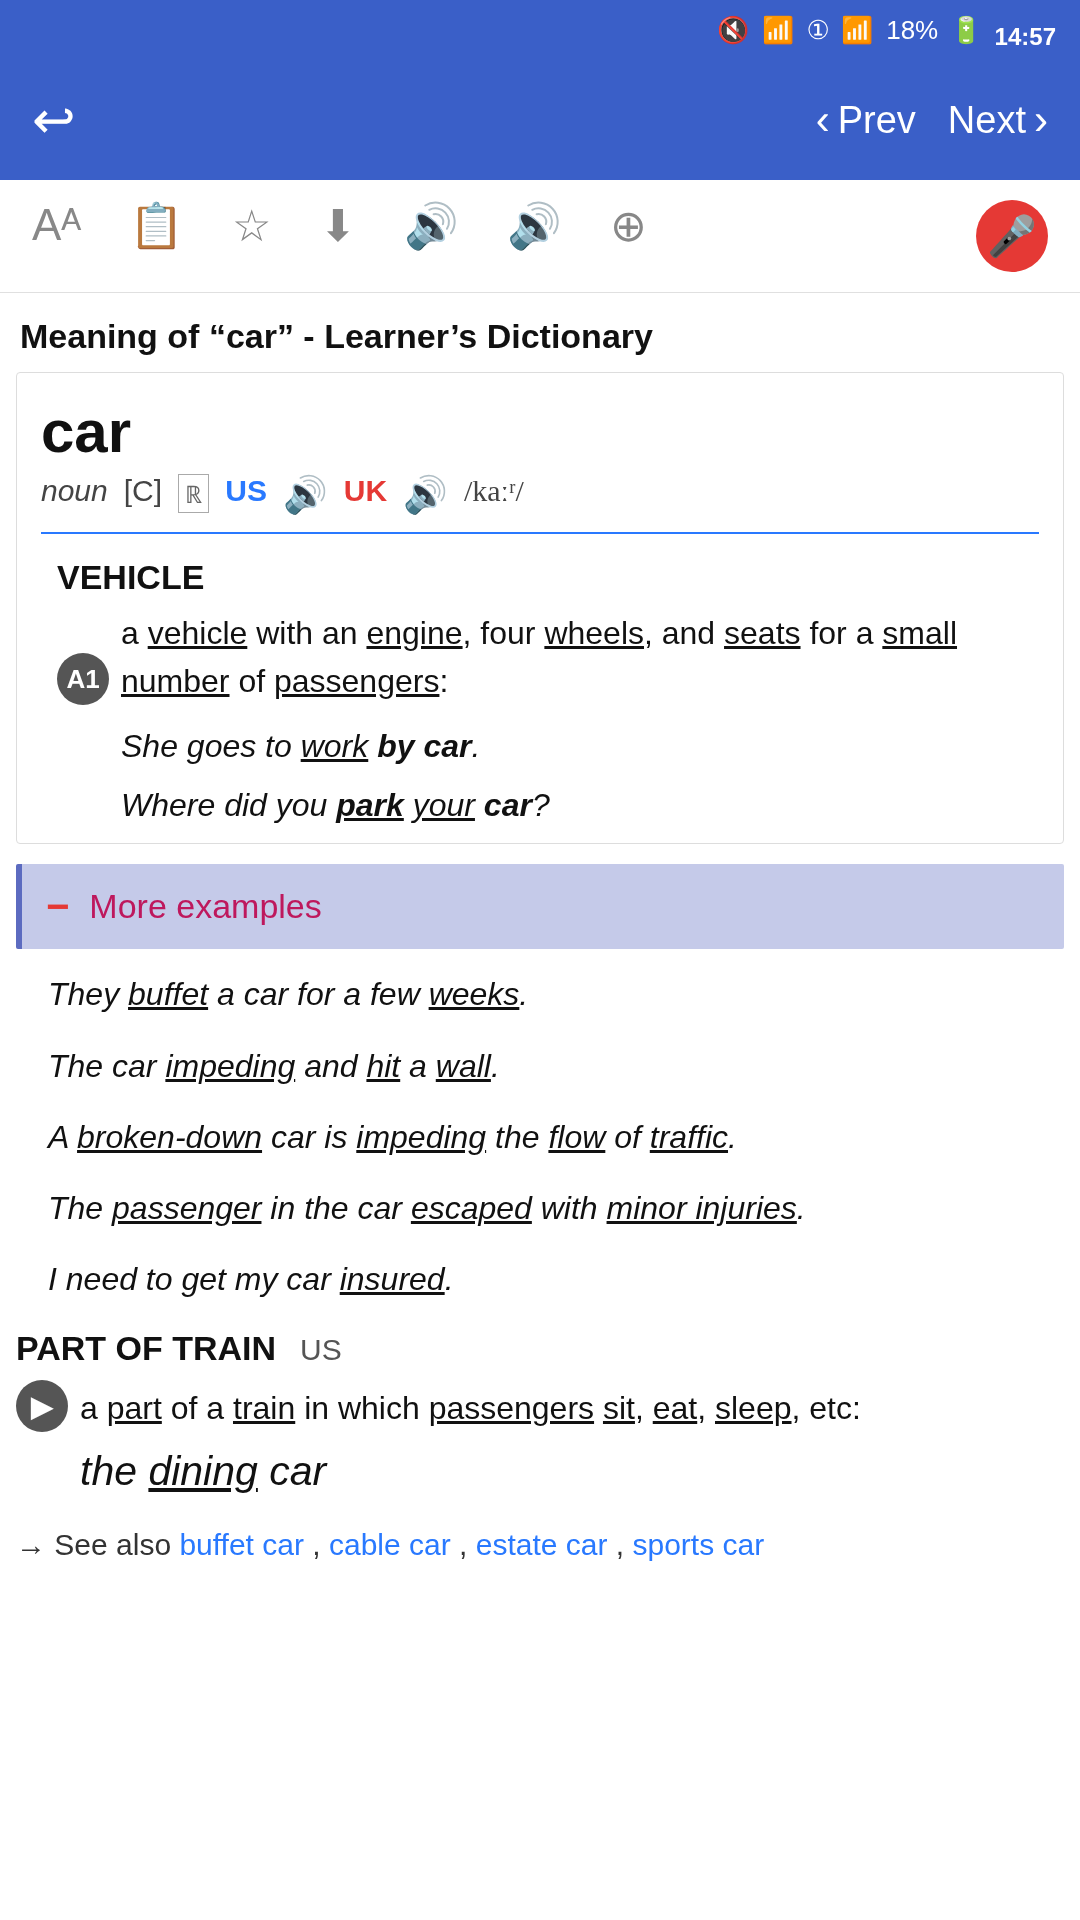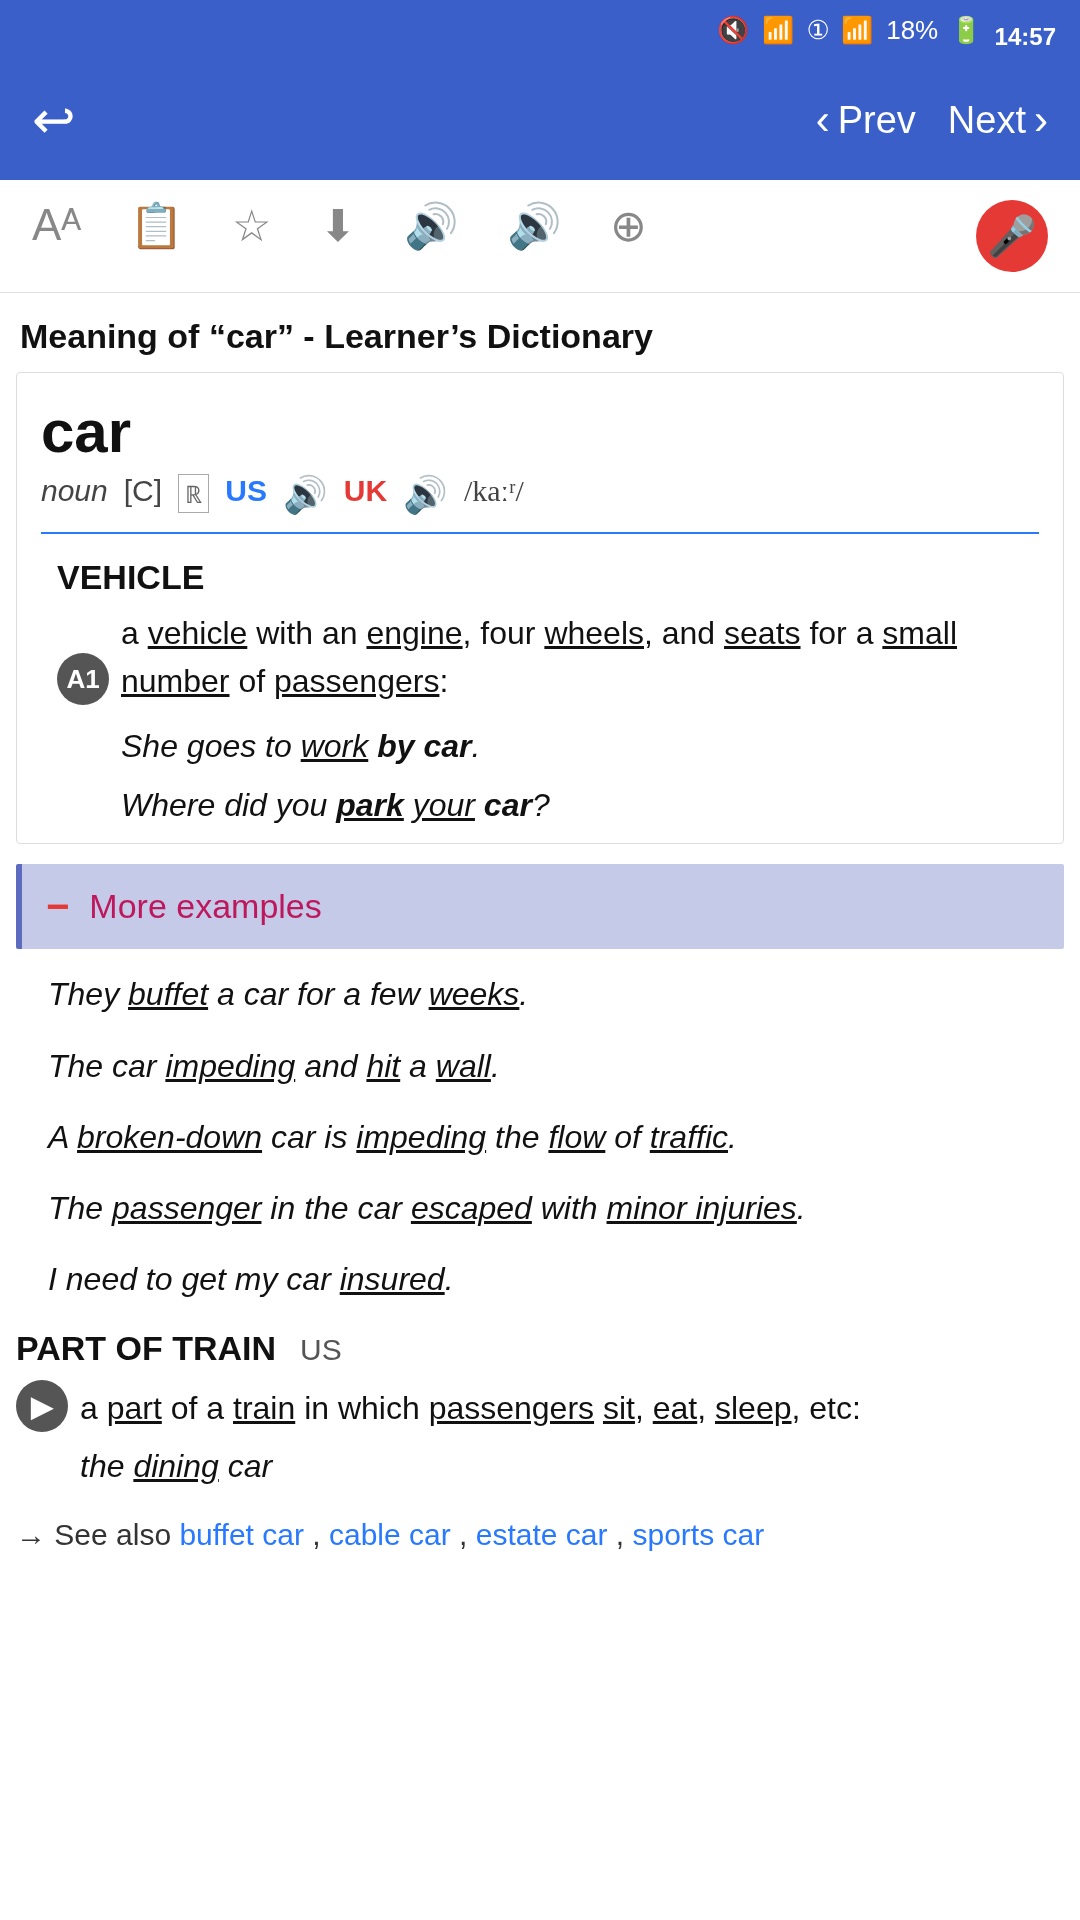--- a/index.html
+++ b/index.html
@@ -303,21 +303,21 @@
       color: #2979ff;
       text-decoration: none;
     }
     .see-also-arrow {
       font-size: 30px;
     }
 
     .train-example {
       margin: 8px 16px 24px 80px;
       font-style: italic;
-      font-size: 32px;
+      font-size: 41px;
       color: #111;
     }
   </style>
 </head>
 <body>
 
 <div class="status-bar">
   <div class="status-bar-icons">
     <span>🔇</span>
     <span>📶</span>

